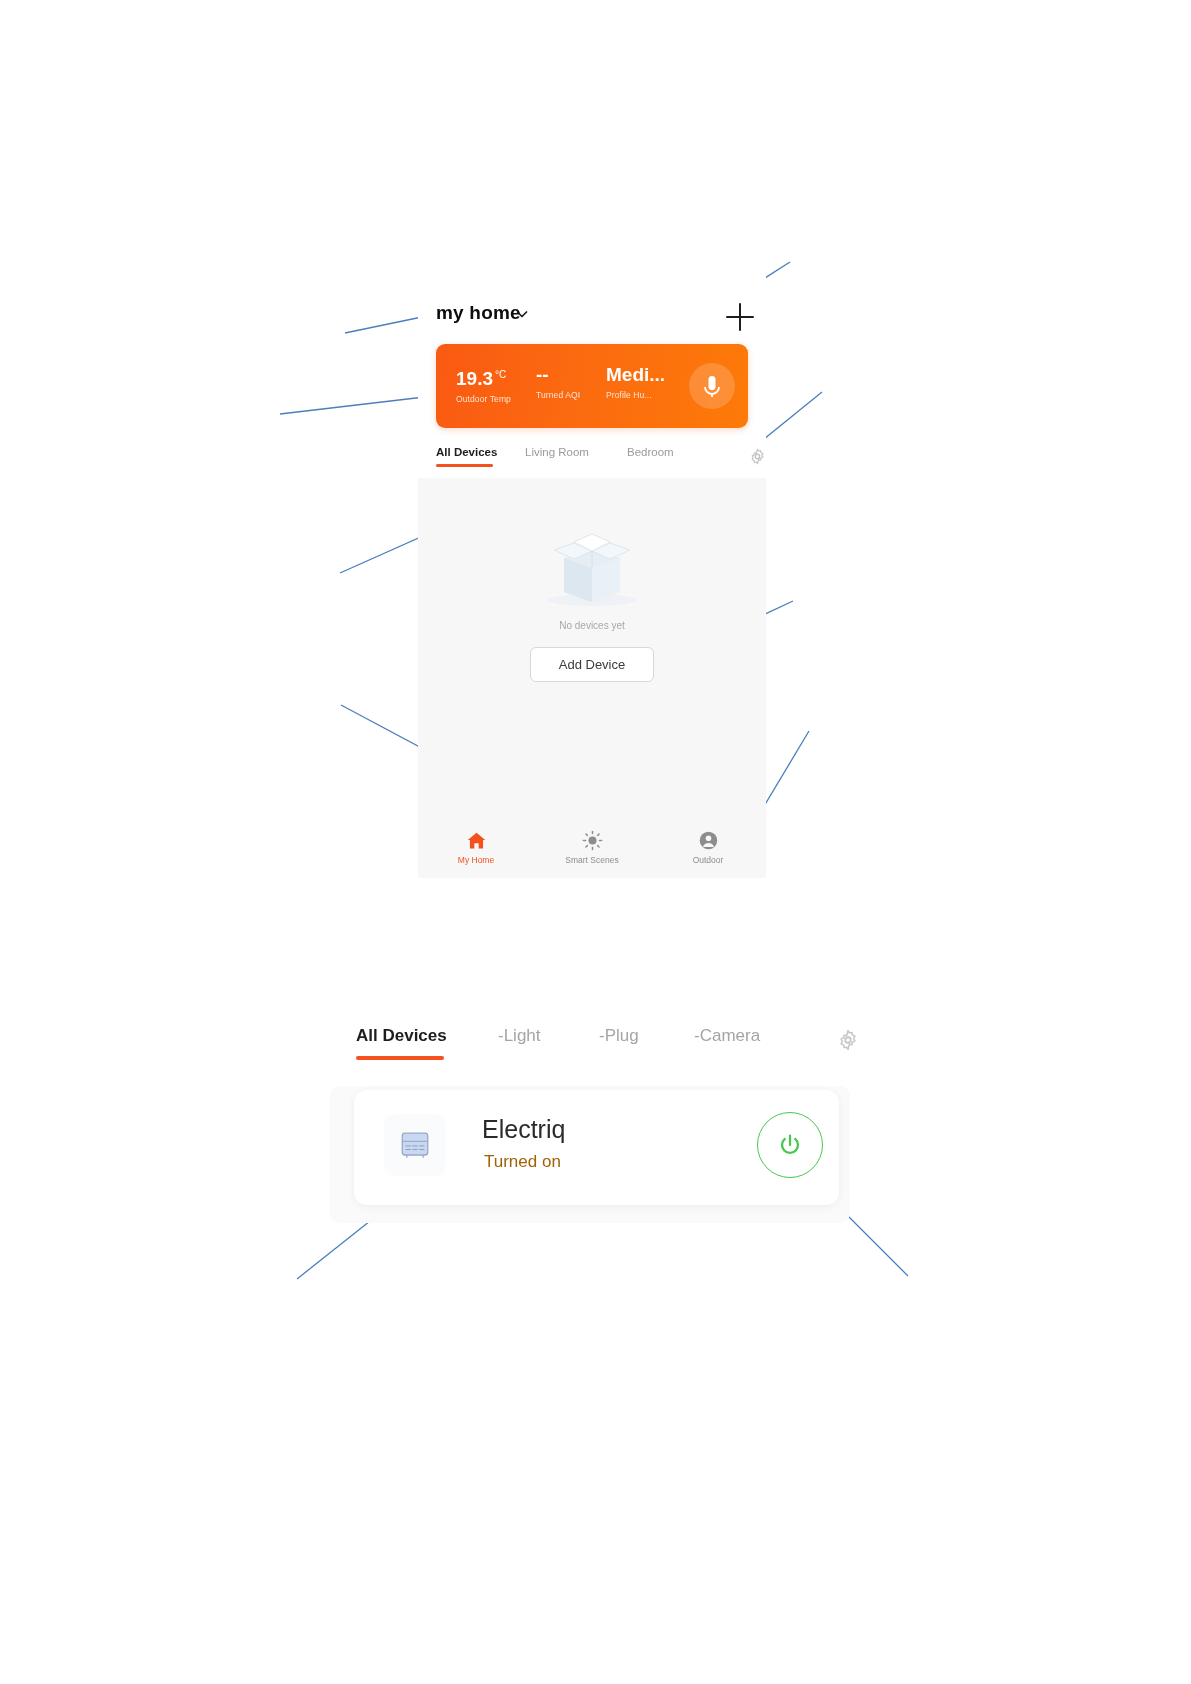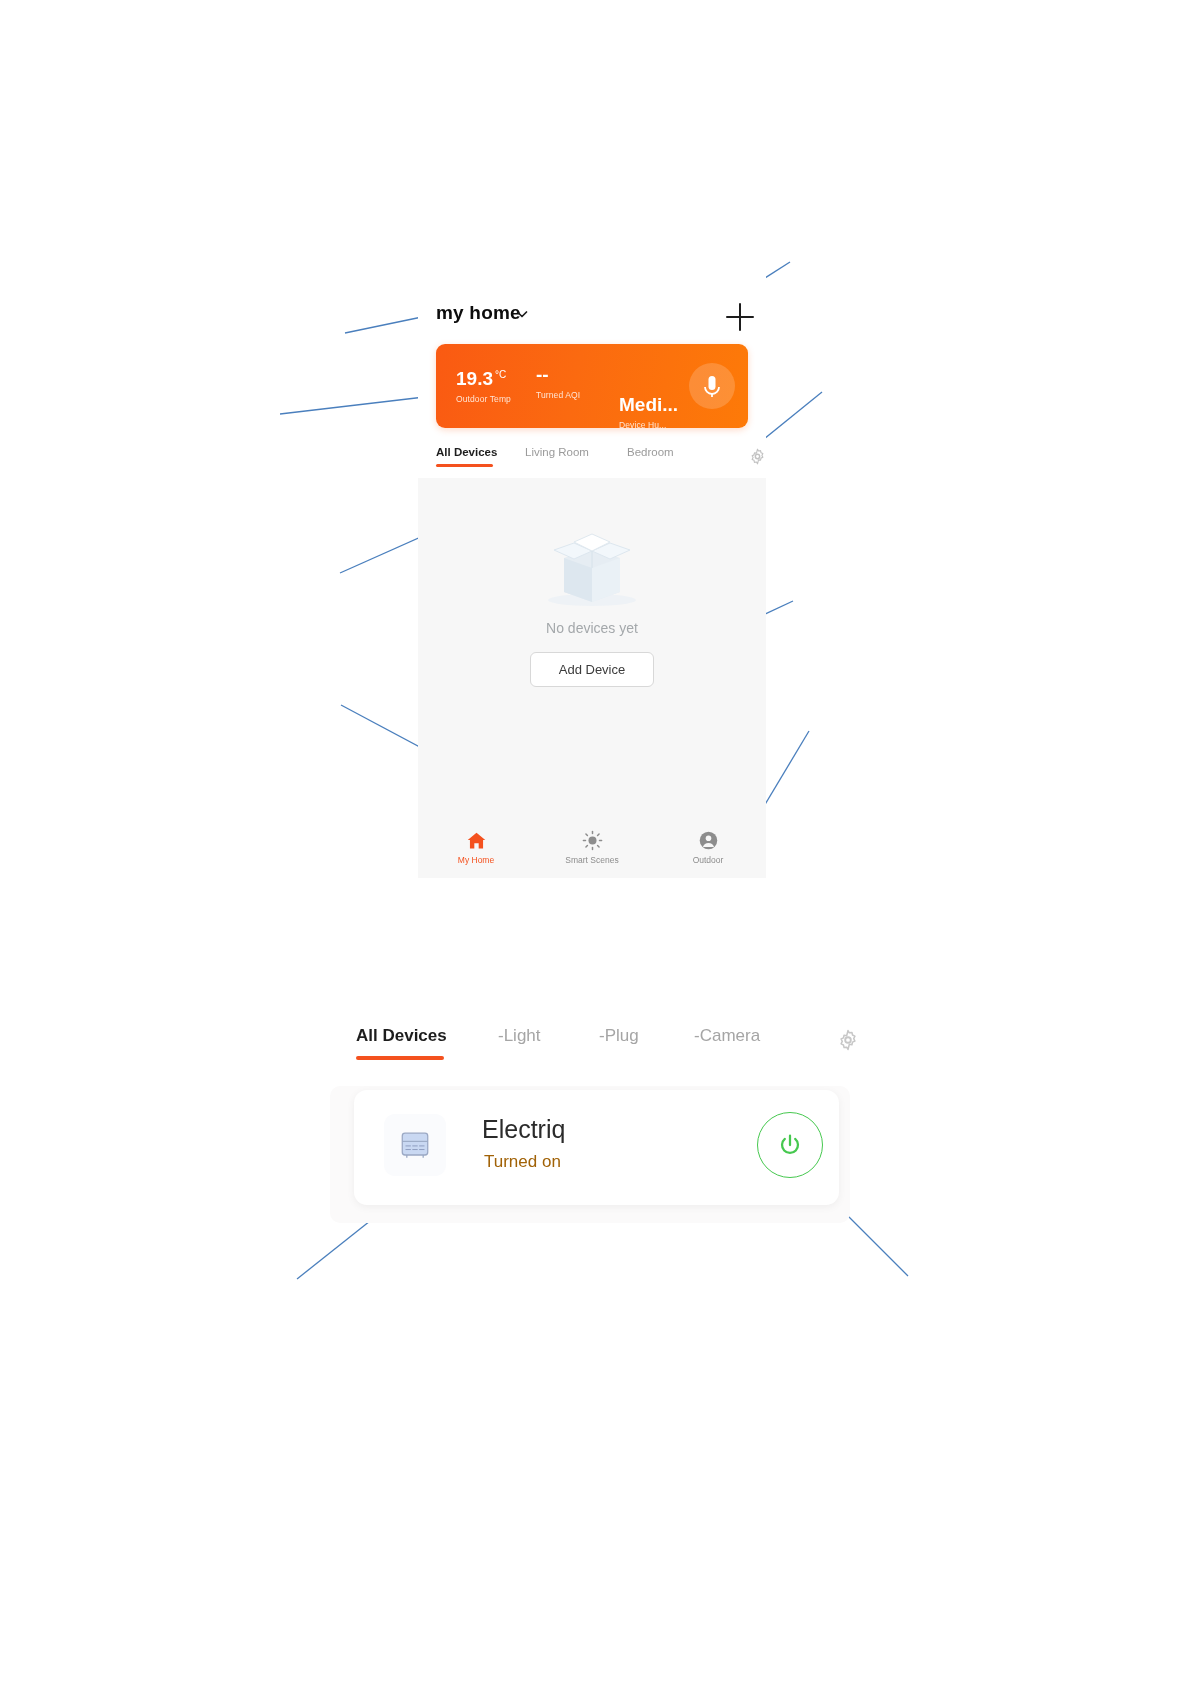--- a/index.html
+++ b/index.html
@@ -46,21 +46,21 @@
     background:linear-gradient(100deg,#fa5a12 0%,#fb6a10 45%,#fd7a08 100%);
     border-radius:9px;
     box-shadow:0 2px 7px rgba(250,90,18,.22);
   }
   .wcol{position:absolute;top:20px;}
   .wval{font-size:19px;font-weight:bold;color:#ffffff;line-height:21px;white-space:nowrap;}
   .wval .unit{font-size:10px;font-weight:normal;vertical-align:super;margin-left:2px;}
   .wlab{font-size:8.5px;color:#ffe4d3;margin-top:5px;white-space:nowrap;letter-spacing:.1px;}
   .wcol.c1{left:20px;}
   .wcol.c2{left:100px;}
-  .wcol.c3{left:183px;margin-top:30px;}
+  .wcol.c3{left:170px;}
   .mic{
     position:absolute;right:13px;top:19px;width:46px;height:46px;border-radius:50%;
     background:rgba(255,255,255,.18);
   }
 
   
   .tabs1{
     position:absolute;left:0;top:168px;width:348px;height:30px;
   }
   .tab{
@@ -75,21 +75,21 @@
   
   .panel1{
     position:absolute;left:0px;top:204px;width:348px;height:400px;
     background:#f7f7f7;
   }
   .emptywrap{
     position:absolute;left:0;top:40px;width:348px;text-align:center;
   }
   .boxart{display:inline-block;width:112px;height:92px;}
   .nodev{
-    font-size:14px;color:#a4a8ab;margin-top:6px;
+    font-size:10px;color:#a4a8ab;margin-top:6px;
   }
   .adddev{
     display:inline-block;margin-top:16px;
     padding:9px 28px;border:1px solid #d8d8d8;border-radius:6px;
     background:#ffffff;font-size:13px;color:#3b3b3b;
   }
 
   
   .bnav{
     position:absolute;left:0px;bottom:0px;width:348px;height:56px;
@@ -179,21 +179,21 @@
       <div class="wcol c1">
         <div class="wval"><span>19.3</span><span class="unit">°C</span></div>
         <div class="wlab">Outdoor Temp</div>
       </div>
       <div class="wcol c2">
         <div class="wval"><span>--</span></div>
         <div class="wlab">Turned AQI</div>
       </div>
       <div class="wcol c3">
         <div class="wval"><span>Medi...</span></div>
-        <div class="wlab">Device Hu...</div>
+        <div class="wlab">Profile Hu...</div>
       </div>
       <div class="mic">
         <svg viewBox="0 0 46 46" width="46" height="46">
           <rect x="19.5" y="13" width="7" height="14" rx="3.5" fill="#ffffff"></rect>
           <path d="M16 24 a7 7 0 0 0 14 0" stroke="#ffffff" stroke-width="1.8" fill="none"></path>
           <line x1="23" y1="31" x2="23" y2="34" stroke="#ffffff" stroke-width="1.8"></line>
         </svg>
       </div>
     </div>
 

